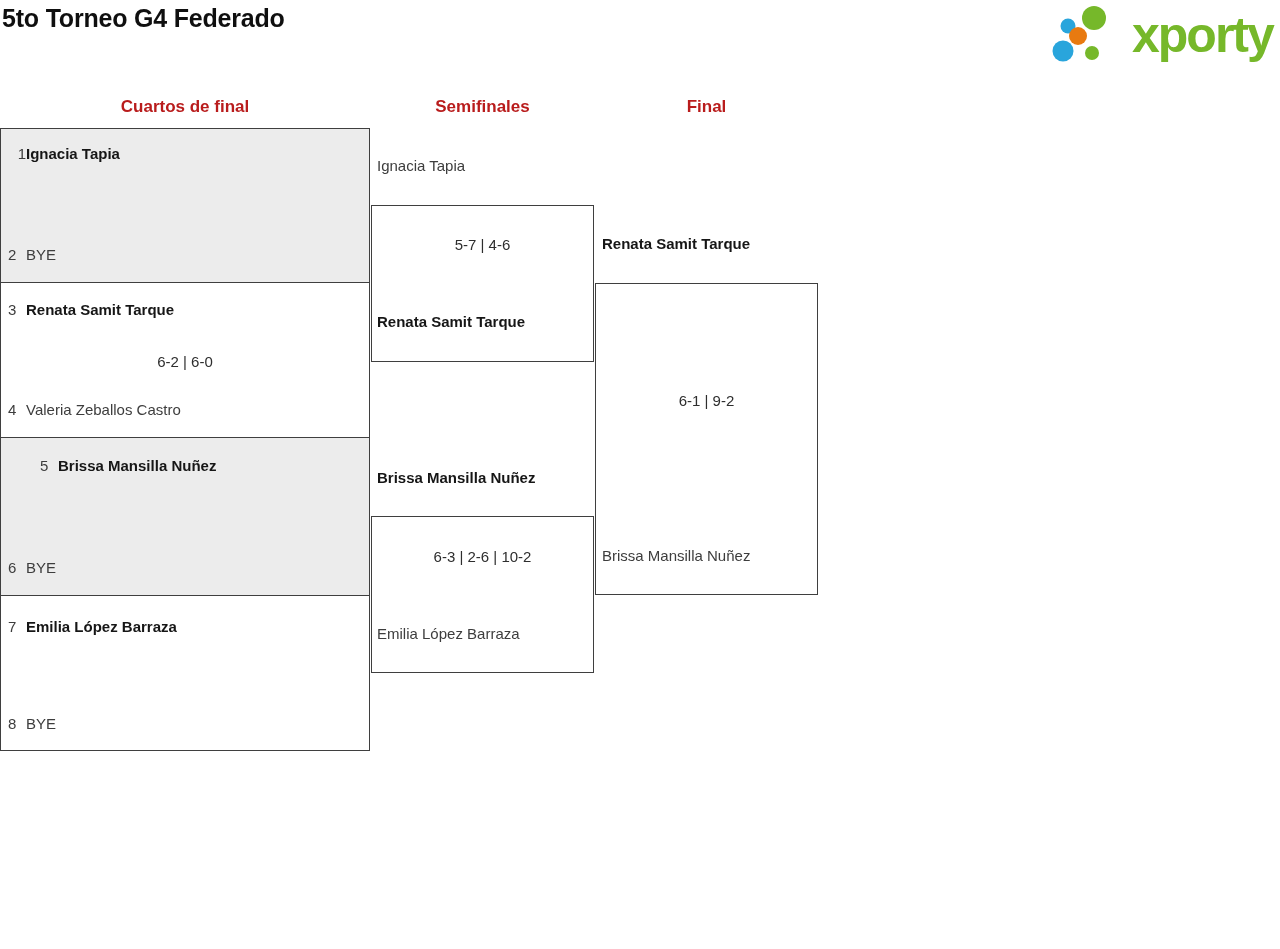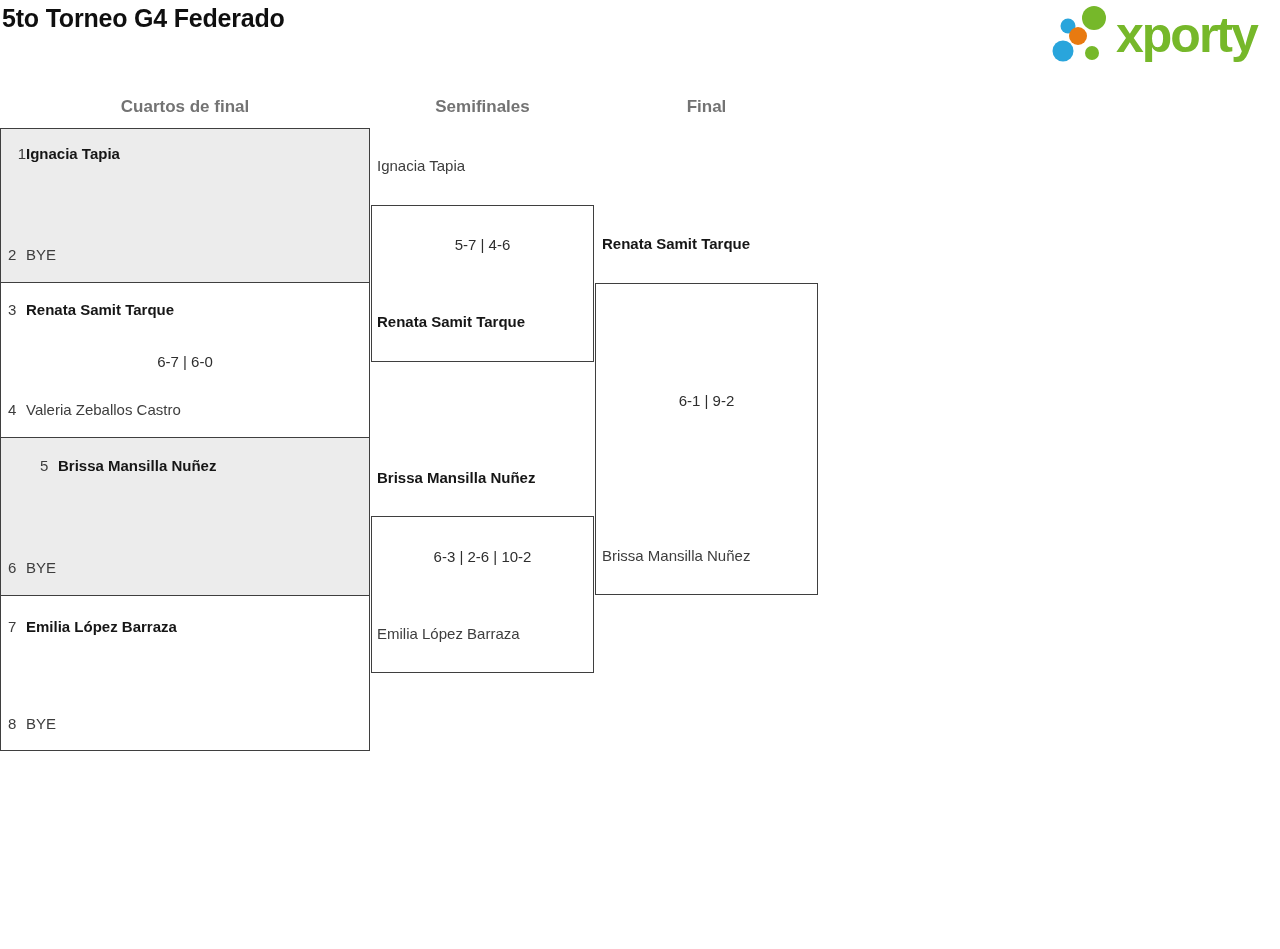--- a/index.html
+++ b/index.html
@@ -16,26 +16,26 @@
     position:absolute;left:2px;top:2px;
     font-size:25px;font-weight:700;line-height:33px;
     color:#0f0f0f;letter-spacing:-0.2px;
   }
   .logo{
     position:absolute;left:1048px;top:4px;
     display:flex;align-items:center;gap:8px;
   }
   .logo-text{
     font-size:50px;font-weight:800;letter-spacing:-2px;
-    color:#76b82a;line-height:62px;
+    color:#76b82a;line-height:62px;margin-left:16px;
   }
   
   .round-header{
     position:absolute;top:97px;
-    font-size:17px;font-weight:700;color:#737373;
+    font-size:17px;font-weight:700;color:#b91c1c;
     text-align:center;
   }
   .rh-qf{left:0;width:370px;}
   .rh-sf{left:371px;width:223px;}
   .rh-f{left:595px;width:223px;}
   
   .box{
     position:absolute;
     border:1px solid #3f3f3f;
     box-sizing:border-box;
@@ -113,21 +113,21 @@
   <div class="lbl qf-row" id="r1">
     <span class="seed">1</span><span class="bold">Ignacia Tapia</span>
   </div>
   <div class="lbl qf-row" id="r2">
     <span class="seed">2</span><span>BYE</span>
   </div>
 
   <div class="lbl qf-row" id="r3">
     <span class="seed">3</span><span class="bold">Renata Samit Tarque</span>
   </div>
-  <div class="lbl score qf" id="qf2score">6-7 | 6-0</div>
+  <div class="lbl score qf" id="qf2score">6-2 | 6-0</div>
   <div class="lbl qf-row" id="r4">
     <span class="seed">4</span><span>Valeria Zeballos Castro</span>
   </div>
 
   <div class="lbl qf-row" id="r5">
     <span class="seed">5</span><span class="bold">Brissa Mansilla Nuñez</span>
   </div>
   <div class="lbl qf-row" id="r6">
     <span class="seed">6</span><span>BYE</span>
   </div>

